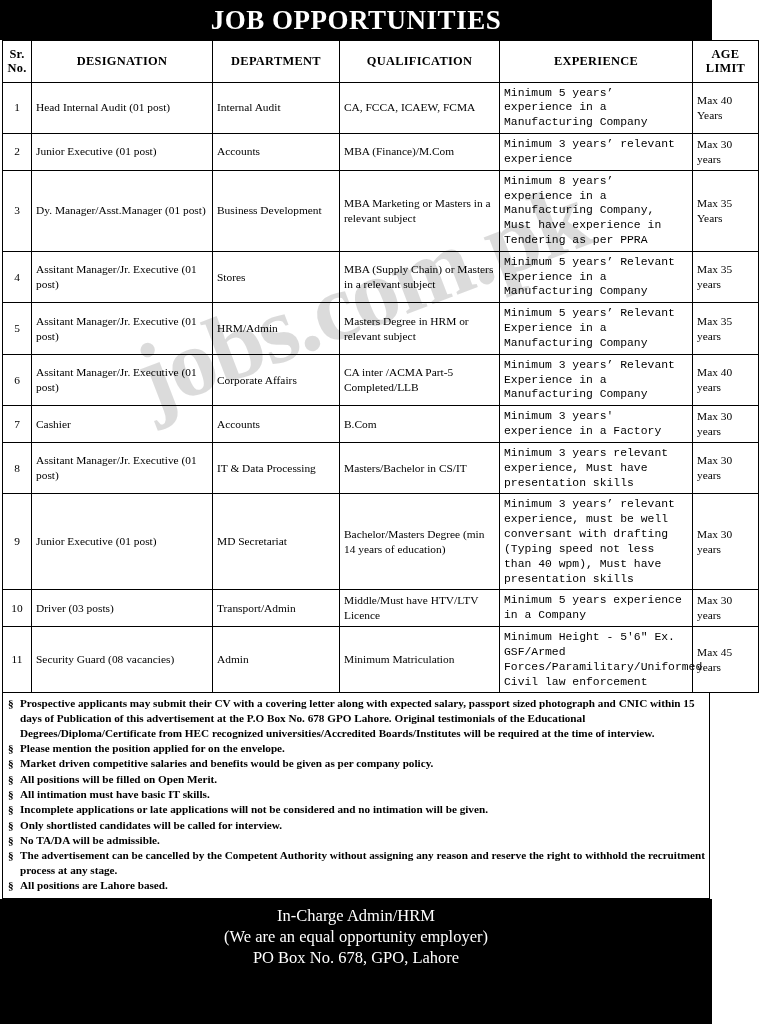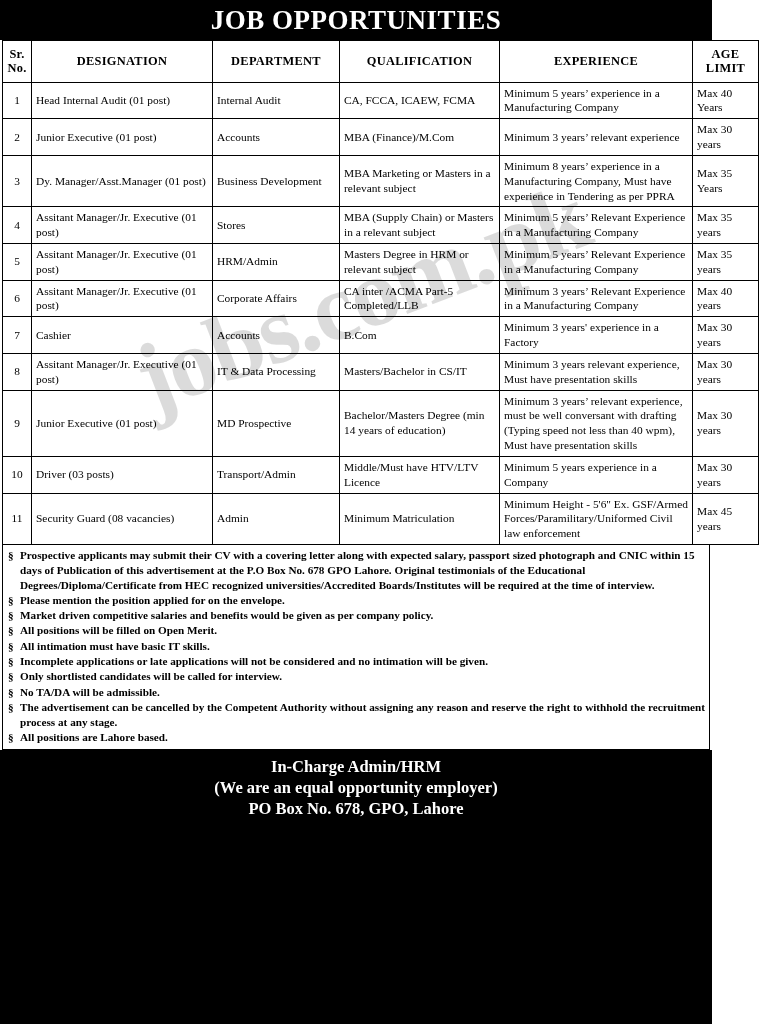--- a/index.html
+++ b/index.html
@@ -66,21 +66,21 @@
     font-weight: bold;
     font-size: 12.4px;
     letter-spacing: 0.3px;
     padding: 6px 2px;
     line-height: 1.15;
   }
   td.c-sr    { text-align: center; font-size: 11.6px; }
   td.c-desig { text-align: left; padding-left: 6px; }
   td.c-dept  { text-align: left; padding-left: 6px; }
   td.c-qual  { text-align: left; padding-left: 6px; }
-  td.c-exp   { text-align: left; padding-left: 6px; }
+  td.c-exp   { text-align: left; padding-left: 6px; font-family: Liberation Mono, monospace; }
   td.c-age   { text-align: left; }
 
   col.w-sr    { width: 29px; }
   col.w-desig { width: 181px; }
   col.w-dept  { width: 127px; }
   col.w-qual  { width: 160px; }
   col.w-exp   { width: 193px; }
   col.w-age   { width: 66px; }
 
   
@@ -113,21 +113,21 @@
   
   .footer {
     background: #000000;
     color: #ffffff;
     flex: 1 1 auto;
     text-align: center;
     padding-top: 6px;
   }
   .footer .fline {
     font-size: 16.5px;
-    font-weight: bold;
+    font-weight: normal;
     line-height: 1.28;
     color: #ffffff;
   }
 
   
   .watermark {
     position: absolute;
     left: 120px;
     top: 330px;
     width: 620px;
@@ -241,21 +241,21 @@
             <td class="c-sr">8</td>
             <td class="c-desig">Assitant Manager/Jr. Executive (01 post)</td>
             <td class="c-dept">IT &amp; Data Processing</td>
             <td class="c-qual">Masters/Bachelor in CS/IT</td>
             <td class="c-exp">Minimum 3 years relevant experience, Must have presentation skills</td>
             <td class="c-age">Max 30 years</td>
           </tr>
           <tr>
             <td class="c-sr">9</td>
             <td class="c-desig">Junior Executive (01 post)</td>
-            <td class="c-dept">MD Prospective</td>
+            <td class="c-dept">MD Secretariat</td>
             <td class="c-qual">Bachelor/Masters Degree (min 14 years of education)</td>
             <td class="c-exp">Minimum 3 years’ relevant experience, must be well conversant with drafting (Typing speed not less than 40 wpm), Must have presentation skills</td>
             <td class="c-age">Max 30 years</td>
           </tr>
           <tr>
             <td class="c-sr">10</td>
             <td class="c-desig">Driver (03 posts)</td>
             <td class="c-dept">Transport/Admin</td>
             <td class="c-qual">Middle/Must have HTV/LTV Licence</td>
             <td class="c-exp">Minimum 5 years experience in a Company</td>

